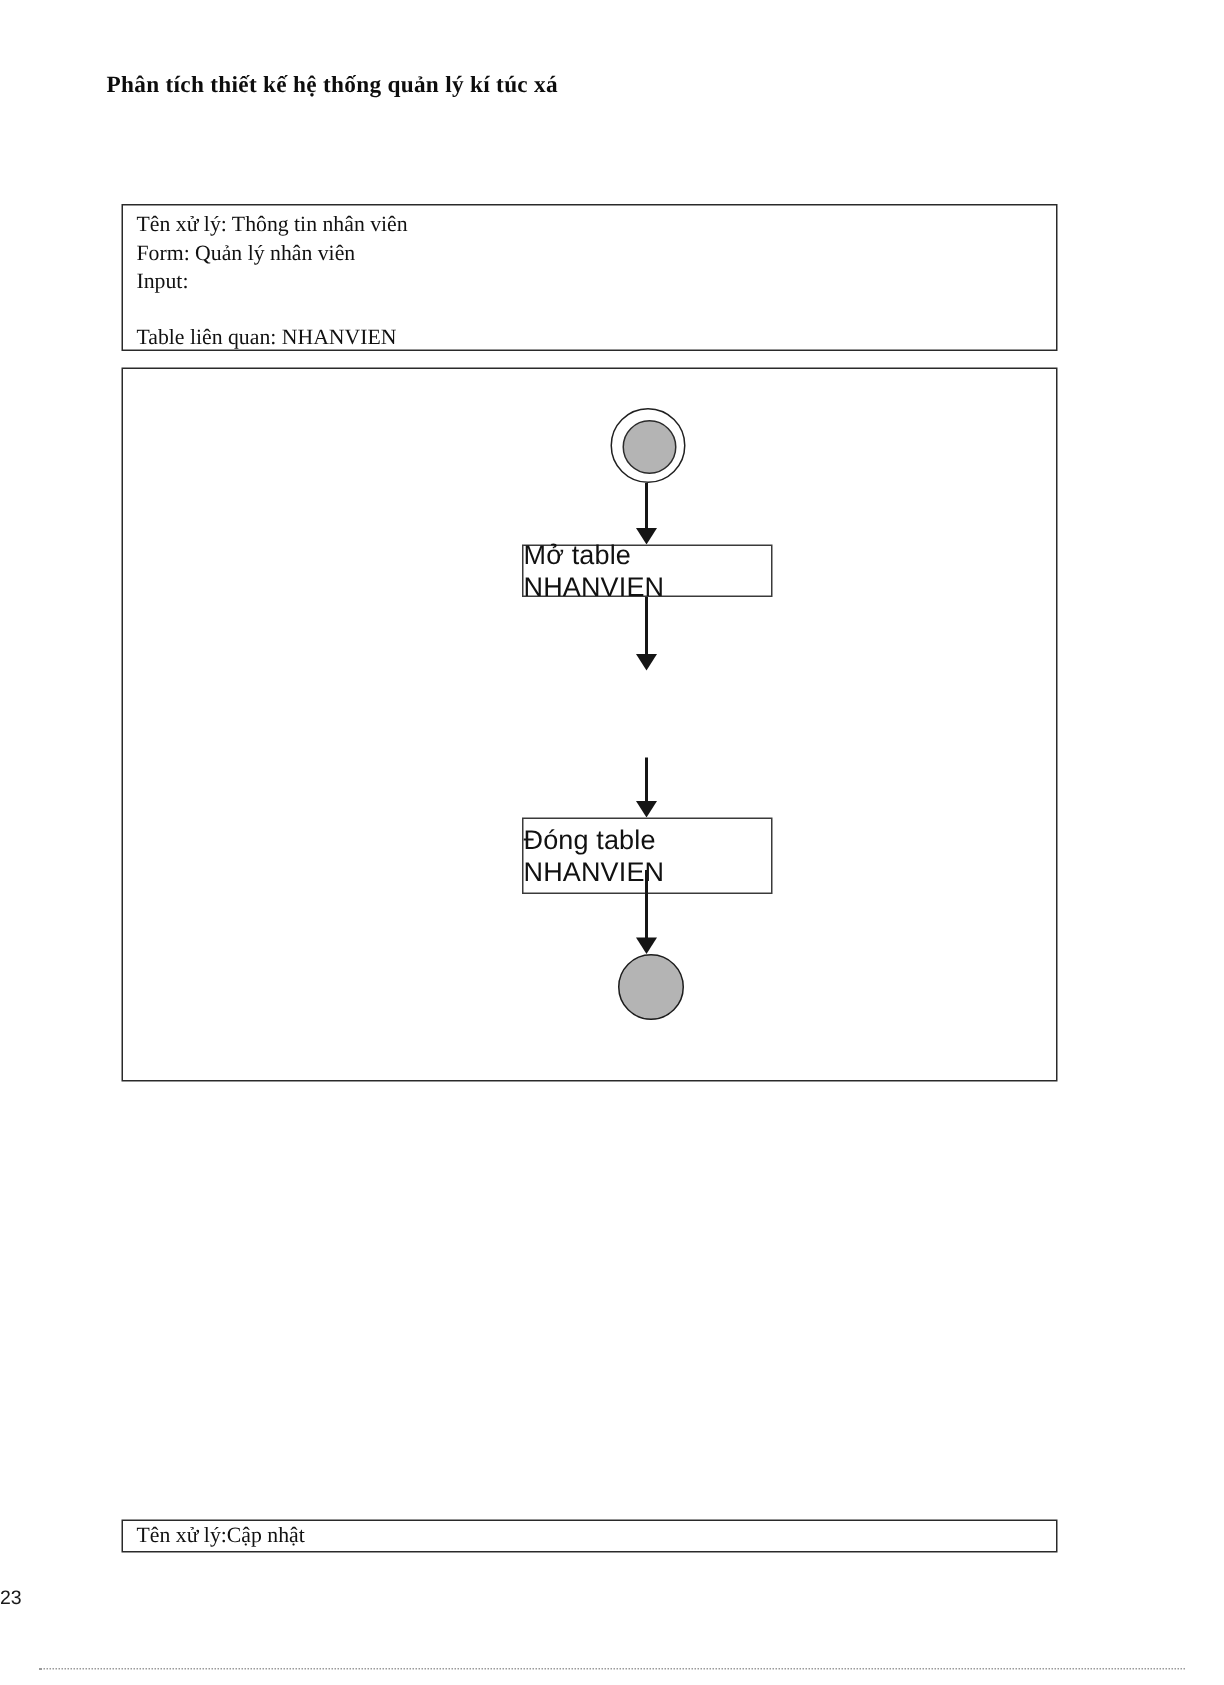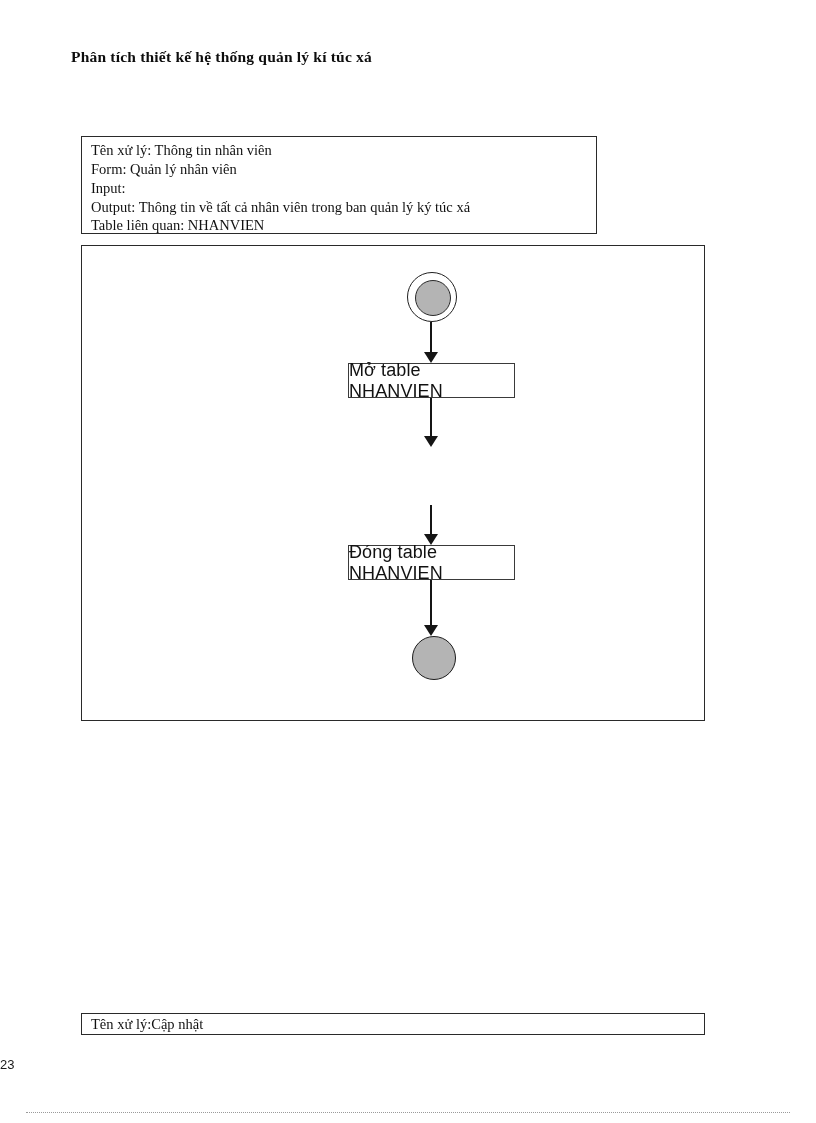--- a/index.html
+++ b/index.html
@@ -31,21 +31,21 @@
     letter-spacing: 0.2px;
     white-space: nowrap;
     color: #0d0d0d;
   }
 
   
   .info-box {
     position: absolute;
     left: 81px;
     top: 136px;
-    width: 516px;
+    width: 624px;
     height: 98px;
     border: 1px solid #2a2a2a;
     background: #ffffff;
     box-sizing: border-box;
   }
   .info-line {
     position: absolute;
     left: 9px;
     font-family: "Liberation Serif", serif;
     font-size: 14.5px;
@@ -126,21 +126,21 @@
   .action-open {
     left: 266px;
     top: 117px;
     width: 167px;
     height: 35px;
   }
   .action-close {
     left: 266px;
     top: 299px;
     width: 167px;
-    height: 35px;
+    height: 51px;
   }
 
   
   .doc-node {
     left: 251px;
     top: 201px;
     width: 197px;
     height: 58px;
   }
   .doc-node svg {
@@ -239,21 +239,20 @@
 <body>
 
 <div id="page">
 
   <div class="doc-title">Phân tích thiết kế hệ thống quản lý kí túc xá</div>
 
   <div class="info-box">
     <div class="info-line l0">Tên xử lý: Thông tin nhân viên</div>
     <div class="info-line l1">Form: Quản lý nhân viên</div>
     <div class="info-line l2">Input:</div>
-    <div class="info-line l3">Output: Thông tin về tất cả nhân viên trong ban quản lý ký túc xá</div>
     <div class="info-line l4">Table liên quan: NHANVIEN</div>
   </div>
 
   <div class="diagram-frame">
 
     <div class="node start-node">
       <div class="inner-disc"></div>
     </div>
 
     <div class="arrow" style="left:348px; top:76px; height:32px;"></div>

